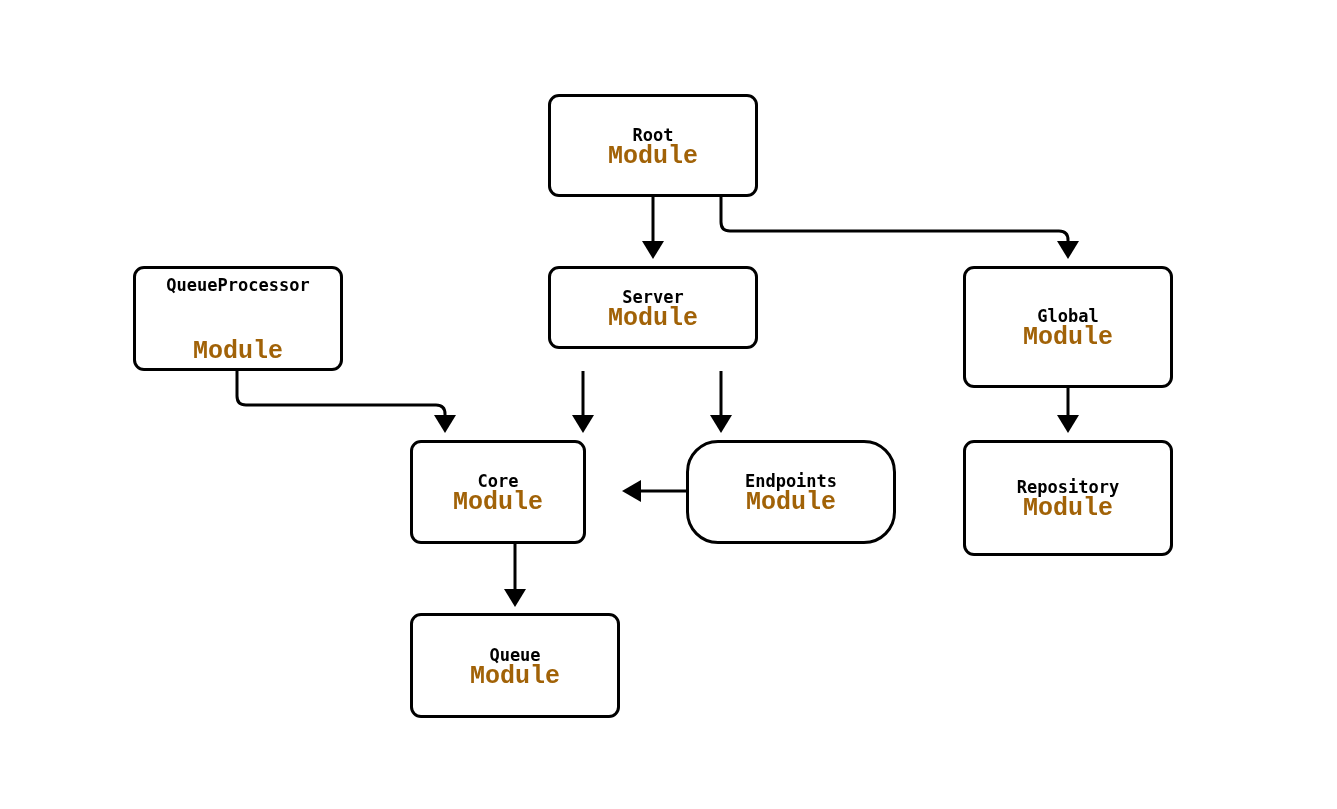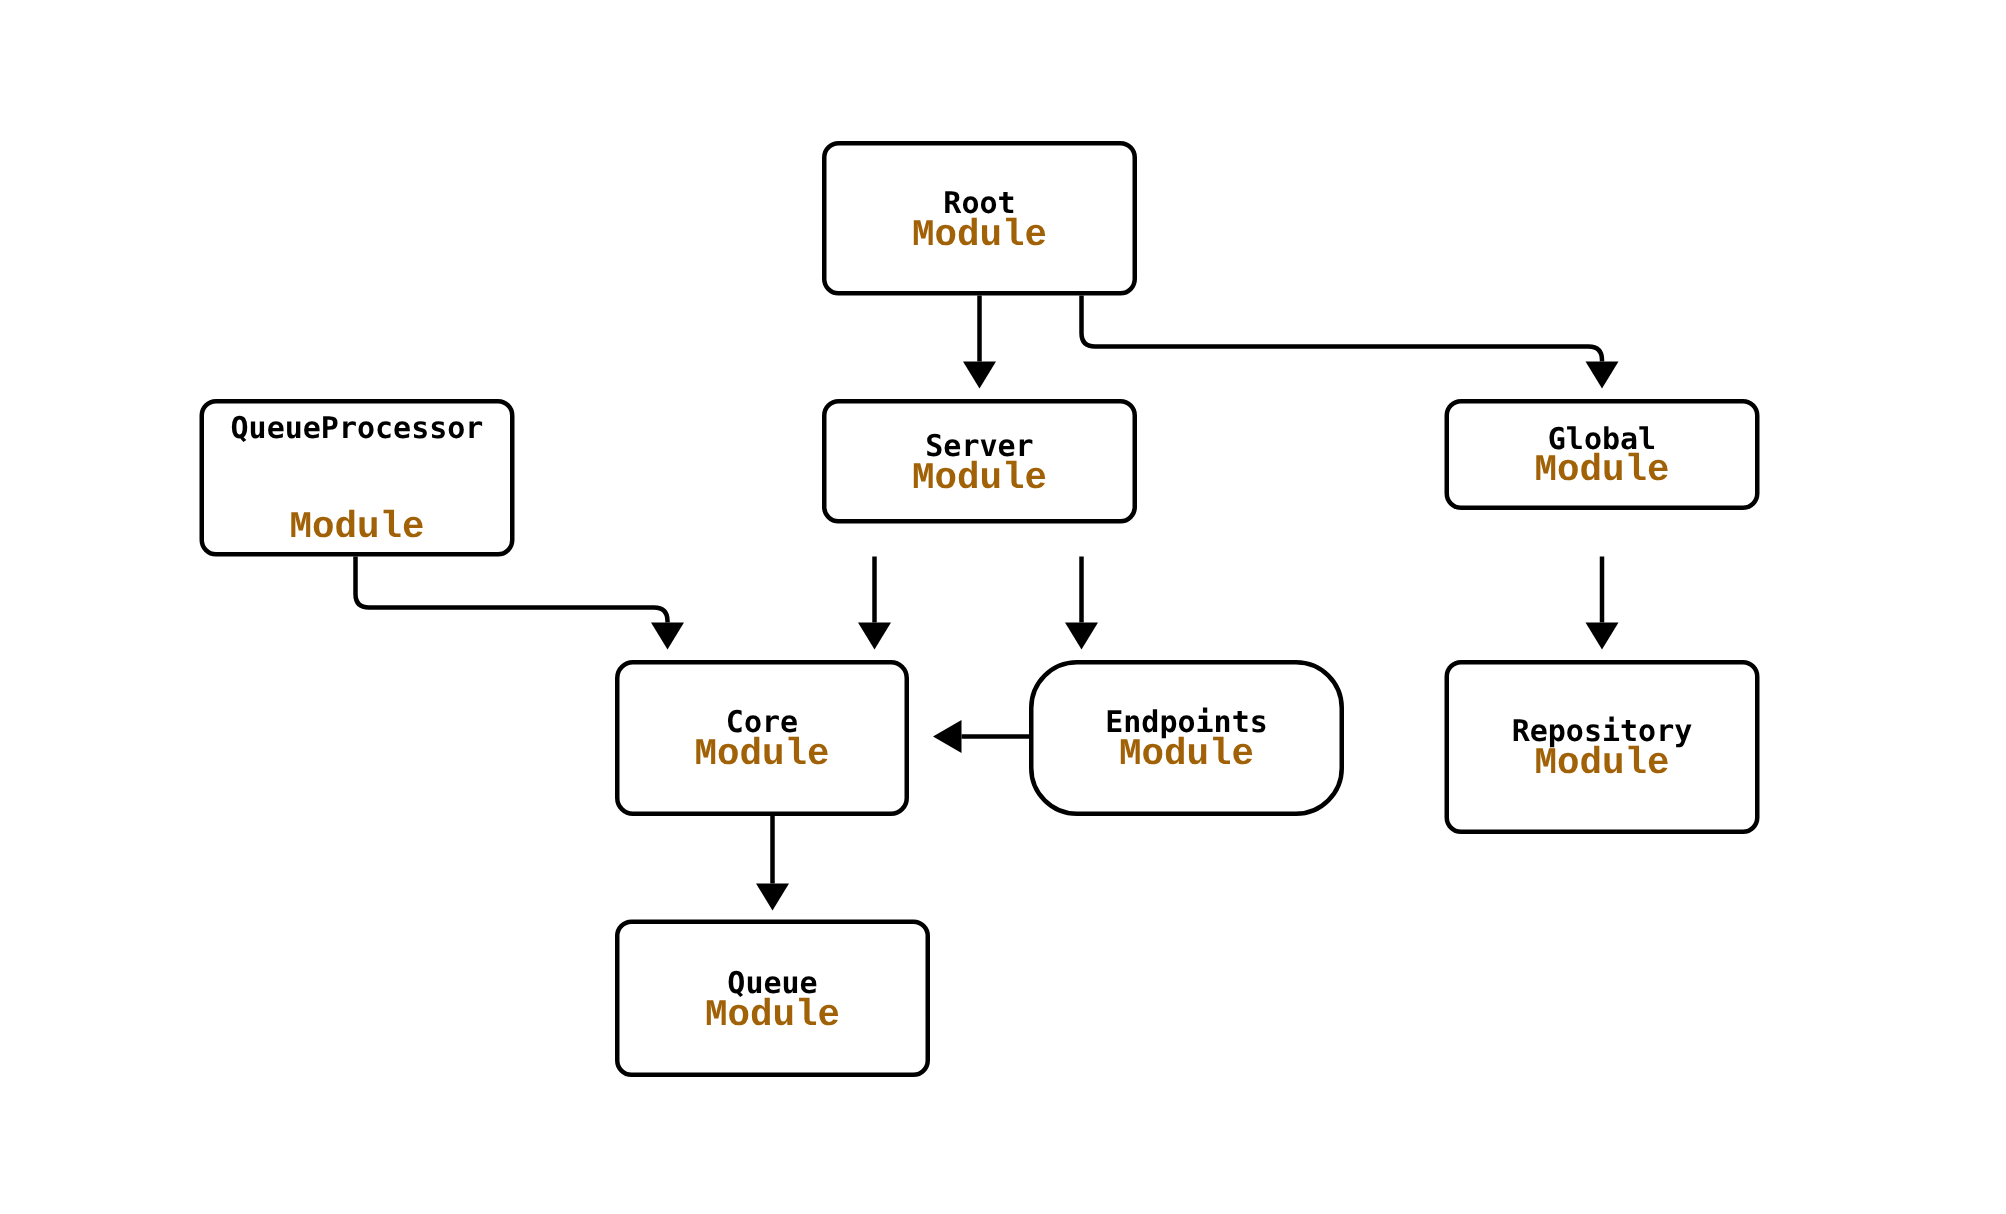--- a/index.html
+++ b/index.html
@@ -33,21 +33,21 @@
     border: 3px solid #000000;
     border-radius: 11px;
     display: flex;
     flex-direction: column;
     align-items: center;
     justify-content: center;
     z-index: 2;
   }
   .node-label {
     font-family: "DejaVu Sans Mono", "Liberation Mono", monospace;
-    font-size: 20px;
+    font-size: 17px;
     font-weight: bold;
     line-height: 22px;
     color: #000000;
     text-align: center;
     white-space: pre;
     letter-spacing: 0;
   }
   .node-label-sub {
     font-family: Liberation Mono, monospace;
     font-size: 25px;
@@ -119,26 +119,26 @@
   <div class="node" style="left:133px; top:266px; width:210px; height:105px;gap:45px;">
     <div class="node-label">QueueProcessor</div>
     <div class="node-label-sub">Module</div>
   </div>
 
   <div class="node" style="left:548px; top:266px; width:210px; height:83px;">
     <div class="node-label">Server</div>
     <div class="node-label-sub">Module</div>
   </div>
 
-  <div class="node" style="left:963px; top:266px; width:210px; height:74px;">
+  <div class="node" style="left:963px; top:266px; width:210px; height:122px;">
     <div class="node-label">Global</div>
     <div class="node-label-sub">Module</div>
   </div>
 
-  <div class="node" style="left:410px; top:440px; width:196px; height:104px;border-radius:12px;">
+  <div class="node" style="left:410px; top:440px; width:176px; height:104px;">
     <div class="node-label">Core</div>
     <div class="node-label-sub">Module</div>
   </div>
 
   <div class="node" style="left:686px; top:440px; width:210px; height:104px;border-radius:32px;">
     <div class="node-label">Endpoints</div>
     <div class="node-label-sub">Module</div>
   </div>
 
   <div class="node" style="left:963px; top:440px; width:210px; height:116px;">

